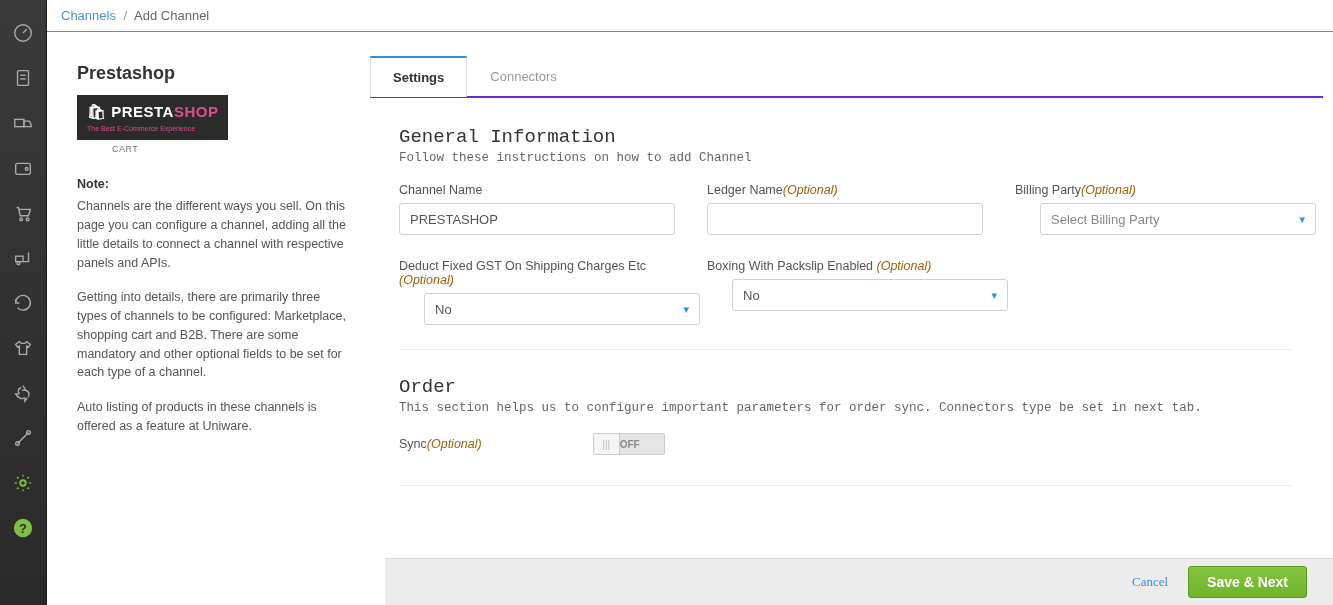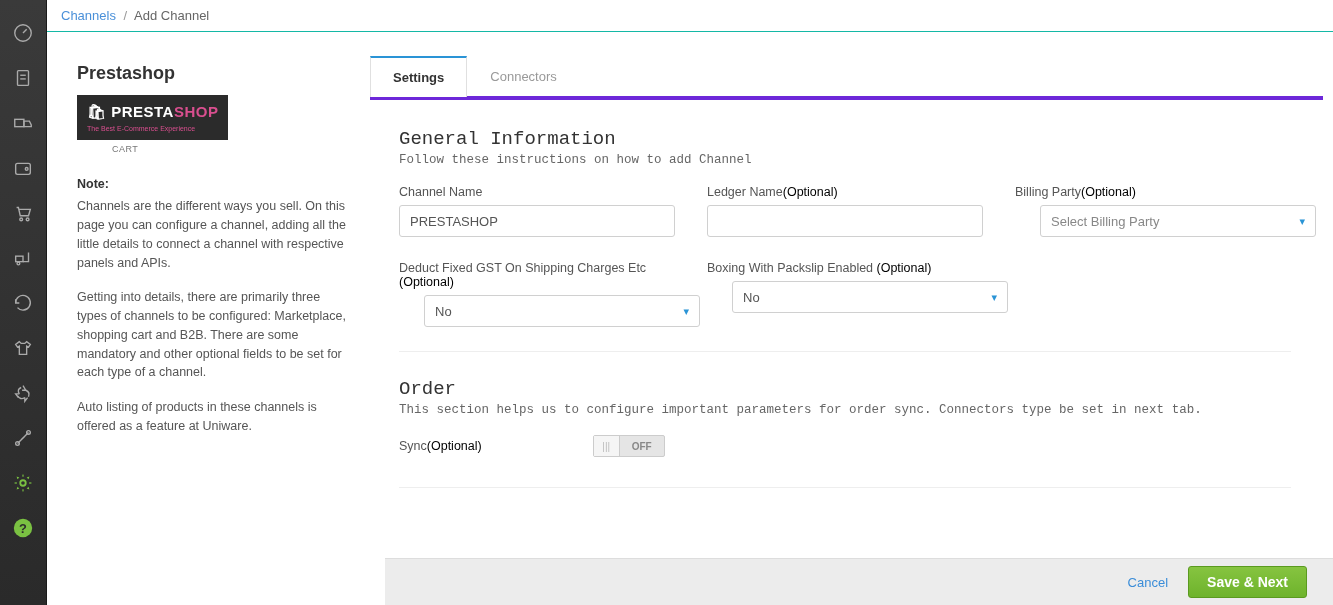--- a/index.html
+++ b/index.html
@@ -68,21 +68,21 @@
 .presta-logo .tag { display:block; font-size:7px; font-weight:normal; color:#d94f8f; letter-spacing:0; }
 .cart-label { font-size: 9px; letter-spacing: 0.5px; color: #777; margin-bottom: 18px; margin-left: 35px; }
 .note-label { font-weight: bold; color: #333; margin-bottom: 4px; }
 .info-col p { margin-bottom: 16px; }
 
 
 .form-col { flex: 1; padding: 24px 10px 0 0; display: flex; flex-direction: column; overflow: hidden; }
 
 .tabs {
   display: flex;
-  border-bottom: 4px solid #6d28d9;
+  border-bottom: 2px solid #6d28d9;
   margin-left: 3px;
 }
 .tab {
   padding: 12px 22px;
   font-size: 13px;
   color: #999;
   cursor: pointer;
   border: 1px solid transparent;
   border-bottom: none;
   margin-bottom: -1px;
@@ -97,21 +97,21 @@
 
 .form-scroll { flex: 1; overflow-y: auto; padding: 28px 32px 90px 32px; }
 
 .section-hdr { margin-bottom: 18px; font-family: Liberation Mono, monospace; }
 .section-h3 { font-size: 19px; color: #333; font-weight: normal; margin-bottom: 3px; }
 .section-sub { font-size: 12.5px; color: #666; }
 
 .field-row { display: flex; gap: 32px; margin-bottom: 24px; }
 .field { flex: 1; min-width: 0; }
 .field-label { display: block; font-size: 12.5px; color: #555; margin-bottom: 6px; }
-.opt { color: #000000; }
+.opt { color: #a16207; font-style: italic; }
 .txt, .sel {
   width: 100%;
   height: 32px;
   border: 1px solid #d0d0d0;
   border-radius: 3px;
   padding: 0 10px;
   font-size: 13px;
   color: #555;
   background: #fff;
 }
@@ -135,36 +135,36 @@
   border: 1px solid #ccc;
   border-radius: 2px;
   background: #e5e5e5;
   cursor: pointer;
   align-items: center;
 }
 .toggle .handle {
   width: 26px; height: 100%; background: #f5f5f5; border-right: 1px solid #ccc;
   display: flex; align-items: center; justify-content: center; color: #bbb; font-size: 10px;
 }
-.toggle .lbl-off { flex: 1; text-align: center; font-size: 10px; color: #888; font-weight: bold; }
+.toggle .lbl-off { flex: 1; font-size: 10px; color: #888; font-weight: bold; }
 
 
 .footer {
   position: absolute;
   bottom: 0; left: 338px; right: 0;
   height: 47px;
   background: #ececec;
   border-top: 1px solid #ddd;
   display: flex;
   align-items: center;
   justify-content: flex-end;
   padding-right: 26px;
   gap: 20px;
 }
-.btn-cancel { color: #3b8dd8; cursor: pointer; font-size: 13px; }
+.btn-cancel { color: #3b8dd8; cursor: pointer; font-size: 13px; font-family: Liberation Serif, serif; }
 .btn-save {
   background: linear-gradient(#86c440, #6eb32c);
   color: #fff;
   border: 1px solid #5a9a1f;
   border-radius: 3px;
   padding: 7px 18px;
   font-size: 14px;
   font-weight: bold;
   cursor: pointer;
 }

